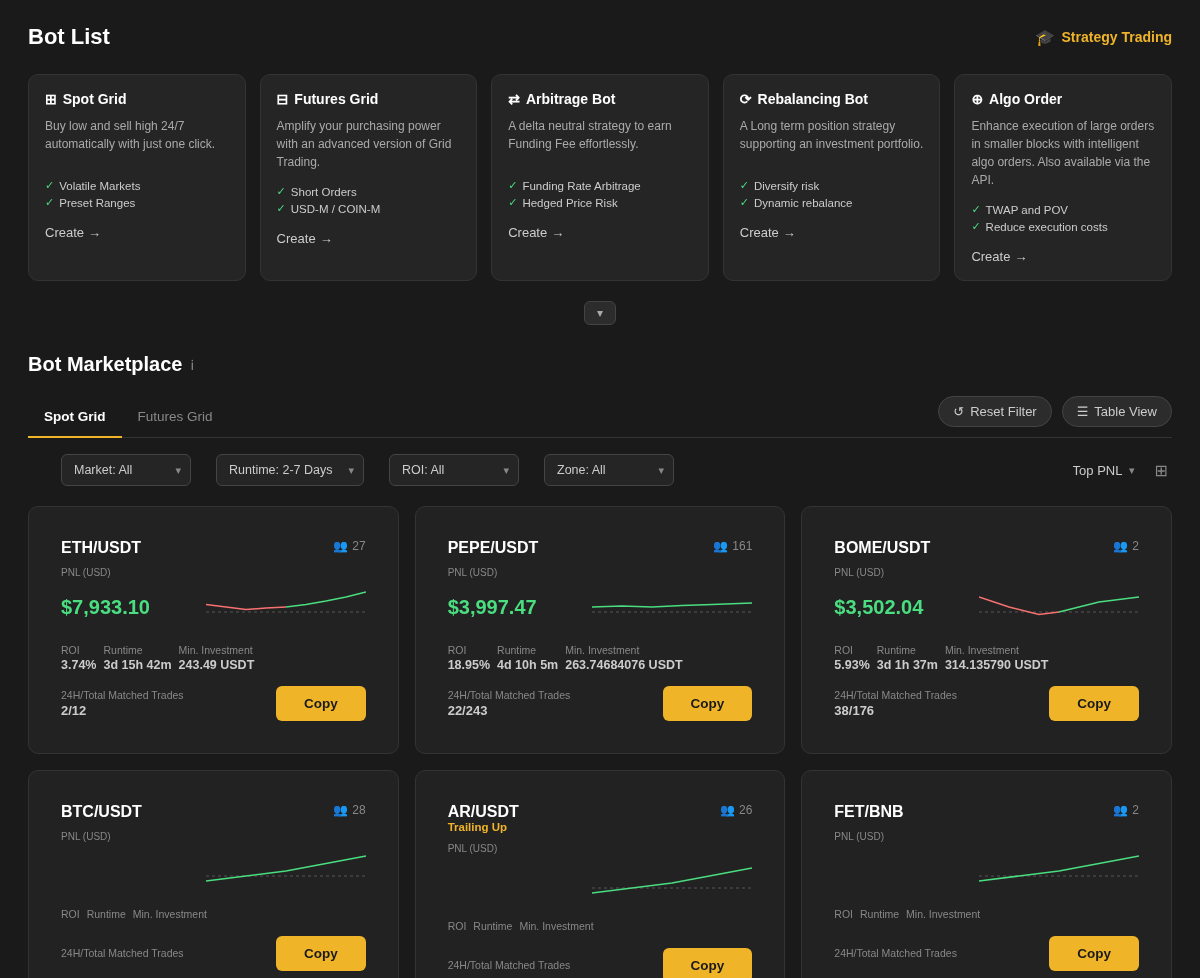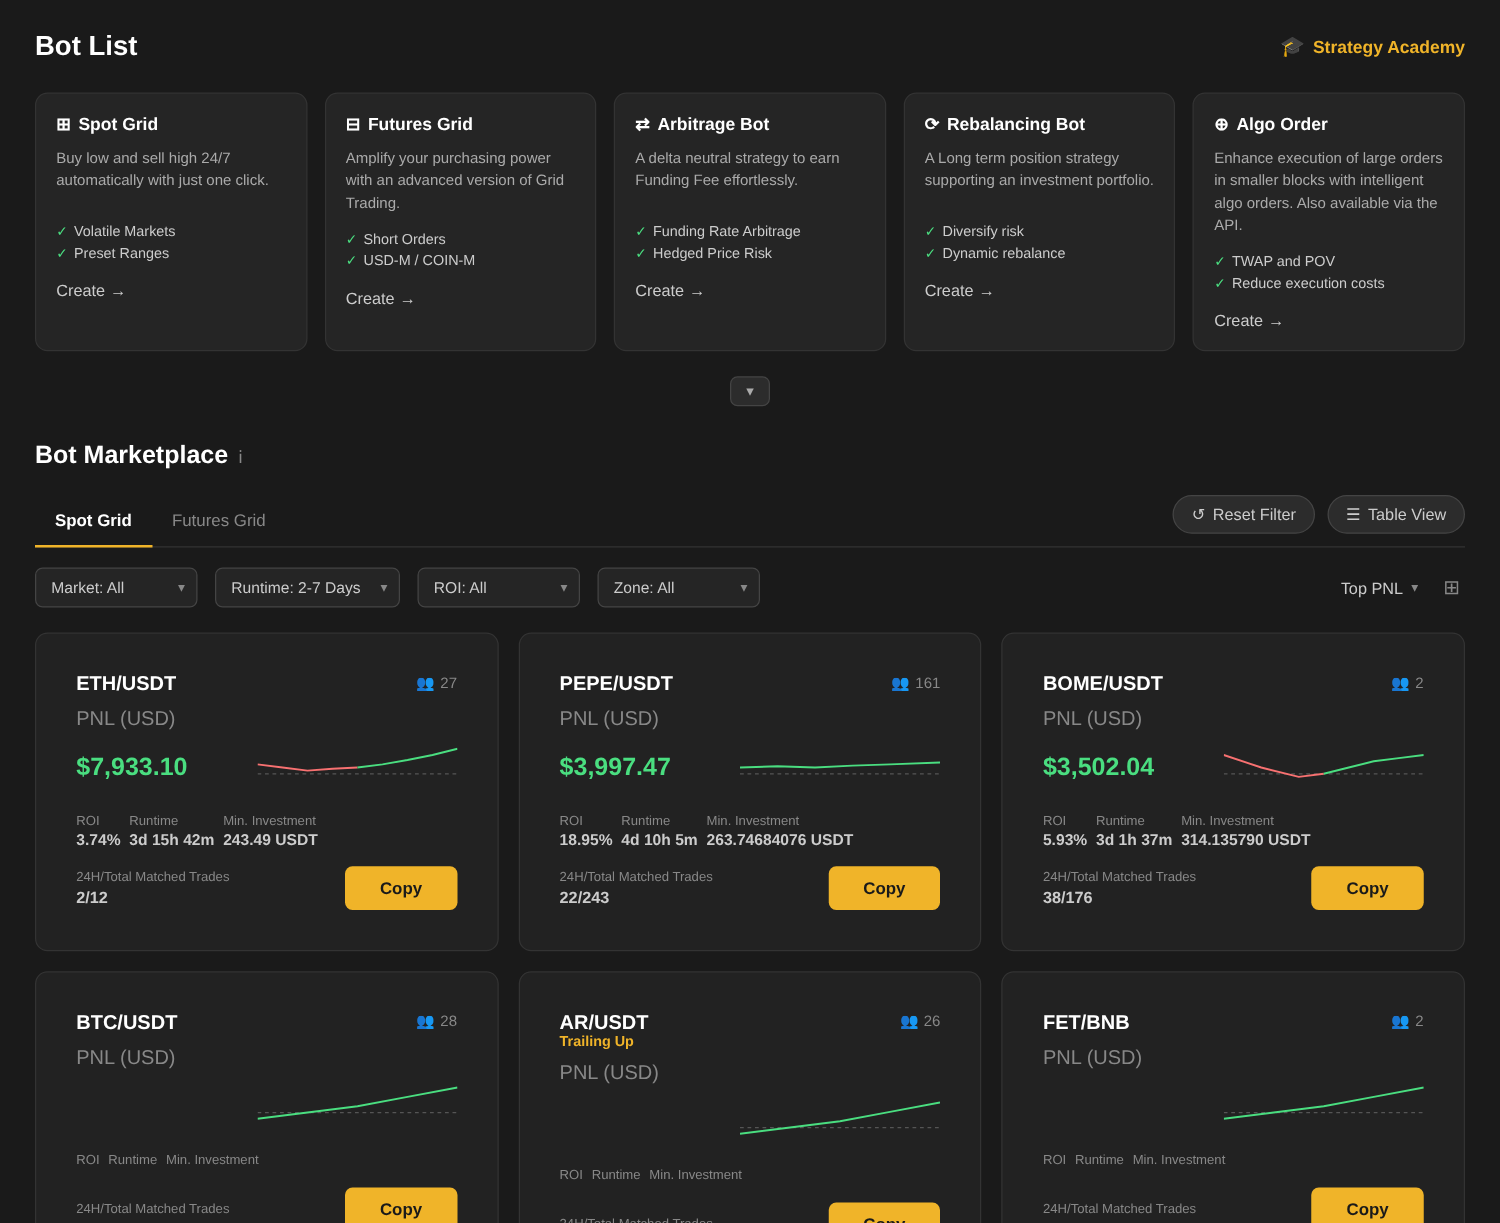--- a/index.html
+++ b/index.html
@@ -168,22 +168,23 @@
       display: flex;
       align-items: center;
       gap: 6px;
     }
     .action-btn .btn-icon { font-size: 13px; }
 
     
     .filters-row {
       display: flex;
       align-items: center;
-      gap: 14px;
+      gap: 25px;
       margin-bottom: 20px;
+      margin-left: 33px;
     }
     .filter-select {
       background: #252525;
       border: 1px solid #444;
       border-radius: 6px;
       padding: 8px 30px 8px 12px;
       font-size: 12.5px;
       color: #ccc;
       cursor: pointer;
       appearance: none;
@@ -274,21 +275,21 @@
     }
     .user-count {
       font-size: 12px;
       color: #888;
       display: flex;
       align-items: center;
       gap: 4px;
     }
     .user-icon { font-size: 12px; }
     .pnl-label {
-      font-size: 16px;
+      font-size: 10px;
       color: #888;
       margin-bottom: 4px;
     }
     .pnl-row {
       display: flex;
       justify-content: space-between;
       align-items: center;
       margin-bottom: 12px;
     }
     .pnl-value {
@@ -351,21 +352,21 @@
   </style>
 </head>
 <body>
 
 <div class="page">
 
   <div class="page-header">
     <h1 class="page-title">Bot List</h1>
     <div class="strategy-academy">
       <span class="strategy-icon">🎓</span>
-      <span>Strategy Academy</span>
+      <span>Strategy Trading</span>
     </div>
   </div>
 
   <div class="bot-cards">
 
   <div class="bot-card">
     <div class="bot-card-title">
       <span class="bot-card-icon">⊞</span>
       <span>Spot Grid</span>
     </div>

